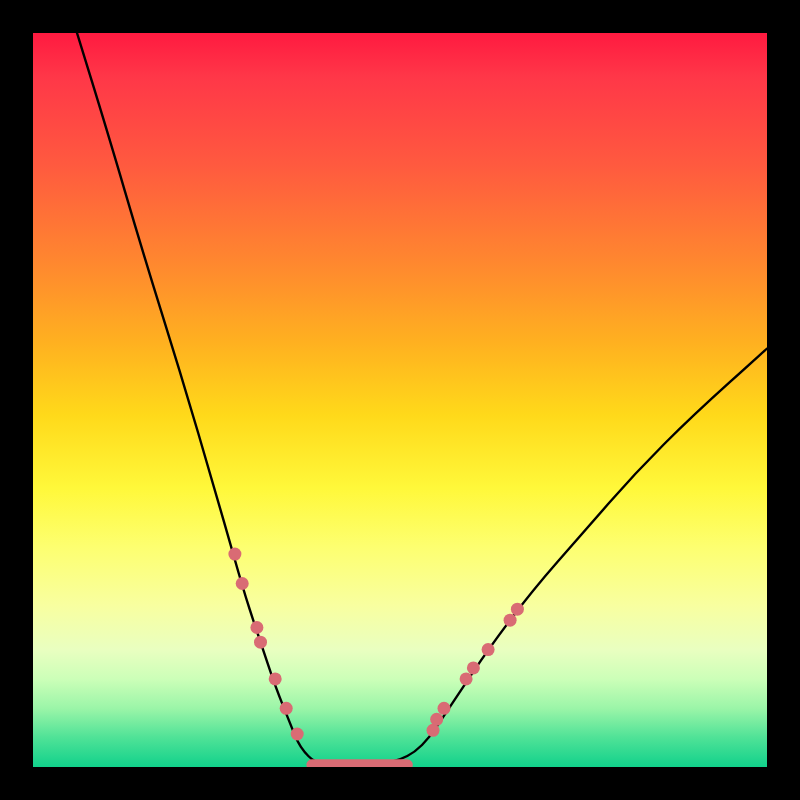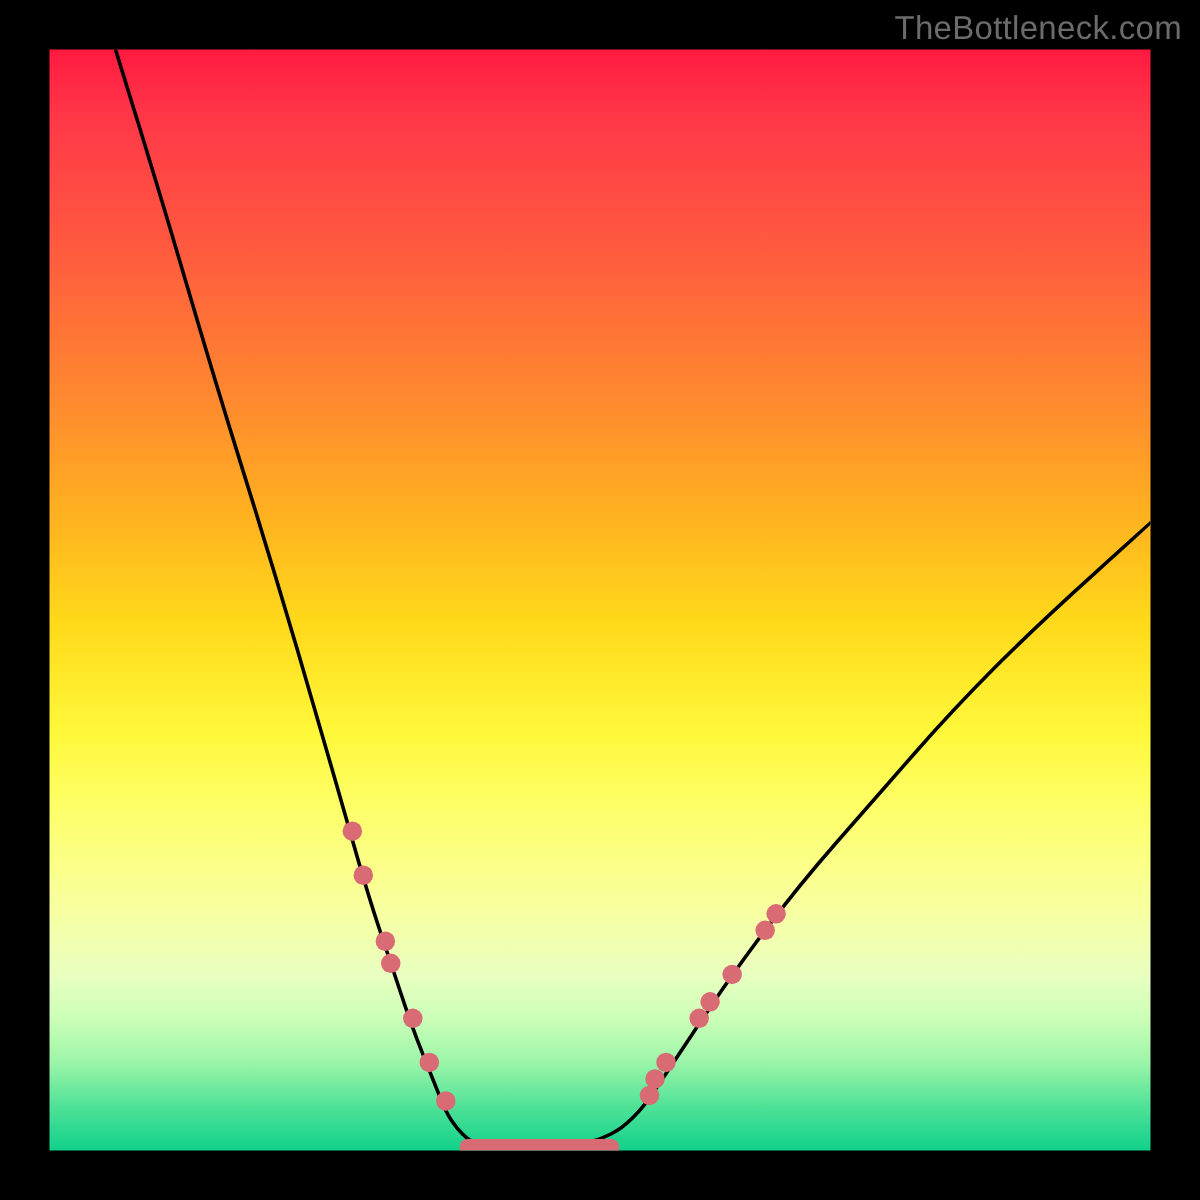--- a/index.html
+++ b/index.html
@@ -59,21 +59,20 @@
     font-size: 22px;
     font-weight: 500;
     letter-spacing: 0.2px;
     user-select: none;
   }
 </style>
 </head>
 <body>
 
 <div class="frame">
-  <div class="watermark">TheBottleneck.com</div>
   <div class="plot">
     <svg class="curve" viewBox="0 0 734 734">
       <path id="curve-path" fill="none" stroke="#000" stroke-width="2.4" stroke-linecap="round" d="M 44.0 0.0 Q 44.0 0.0 58.7 47.7 Q 73.4 95.4 91.8 157.8 Q 110.1 220.2 128.4 278.9 Q 146.8 337.6 165.2 400.0 Q 183.5 462.4 190.8 488.1 Q 198.2 513.8 205.5 539.5 Q 212.9 565.2 220.2 587.2 Q 227.5 609.2 234.9 631.2 Q 242.2 653.3 249.6 671.6 Q 256.9 690.0 260.6 699.1 Q 264.2 708.3 267.9 713.8 Q 271.6 719.3 275.3 723.0 Q 278.9 726.7 282.6 728.5 Q 286.3 730.3 289.9 731.1 Q 293.6 731.8 300.9 731.8 Q 308.3 731.8 319.3 731.8 Q 330.3 731.8 341.3 731.1 Q 352.3 730.3 359.7 728.5 Q 367.0 726.7 374.3 723.0 Q 381.7 719.3 389.0 712.0 Q 396.4 704.6 403.7 693.6 Q 411.0 682.6 418.4 671.6 Q 425.7 660.6 440.4 638.6 Q 455.1 616.6 477.1 587.2 Q 499.1 557.8 524.8 528.5 Q 550.5 499.1 576.2 469.8 Q 601.9 440.4 631.2 411.0 Q 660.6 381.7 697.3 348.7 T 734.0 315.6"></path>
       <path id="flat-path" fill="none" stroke="#d96b74" stroke-width="11" stroke-linecap="round" d="M 278.9 731.8 L 374.3 731.8"></path>
       <g id="markers">
           <circle cx="201.9" cy="521.1" r="6.5" fill="#d96b74"></circle>
           <circle cx="209.2" cy="550.5" r="6.5" fill="#d96b74"></circle>
           <circle cx="223.9" cy="594.5" r="6.5" fill="#d96b74"></circle>
           <circle cx="227.5" cy="609.2" r="6.5" fill="#d96b74"></circle>
           <circle cx="242.2" cy="645.9" r="6.5" fill="#d96b74"></circle>

